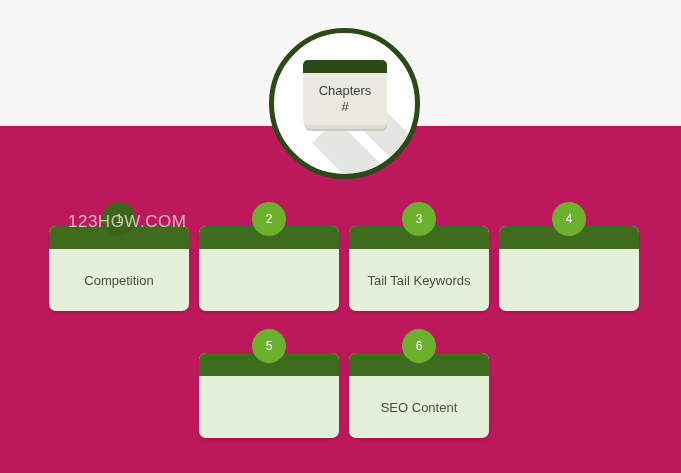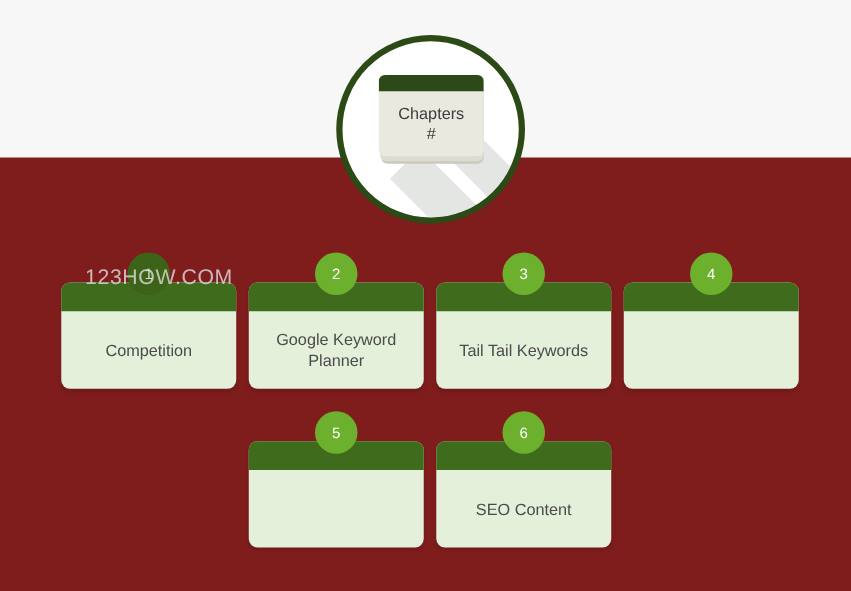--- a/index.html
+++ b/index.html
@@ -14,21 +14,21 @@
     background: #ffffff;
     font-family: "Liberation Sans", sans-serif;
     position: relative;
   }
 
   #page-root {
     position: absolute;
     left: 0; top: 0;
     width: 681px;
     height: 473px;
-    background: #7f1d1d;
+    background: #be185d;
   }
 
   
   .top-band {
     position: absolute;
     left: 0; top: 0;
     width: 681px;
     height: 126px;
     background: #f7f7f7;
   }
@@ -239,21 +239,20 @@
 
     <div class="chapter-card card-1">
       <div class="badge badge-dark">1</div>
       <div class="card-header"></div>
       <div class="card-body">Competition</div>
     </div>
 
     <div class="chapter-card card-2">
       <div class="badge">2</div>
       <div class="card-header"></div>
-      <div class="card-body">Google Keyword Planner</div>
     </div>
 
     <div class="chapter-card card-3">
       <div class="badge">3</div>
       <div class="card-header"></div>
       <div class="card-body">Tail Tail Keywords</div>
     </div>
 
     <div class="chapter-card card-4">
       <div class="badge">4</div>

